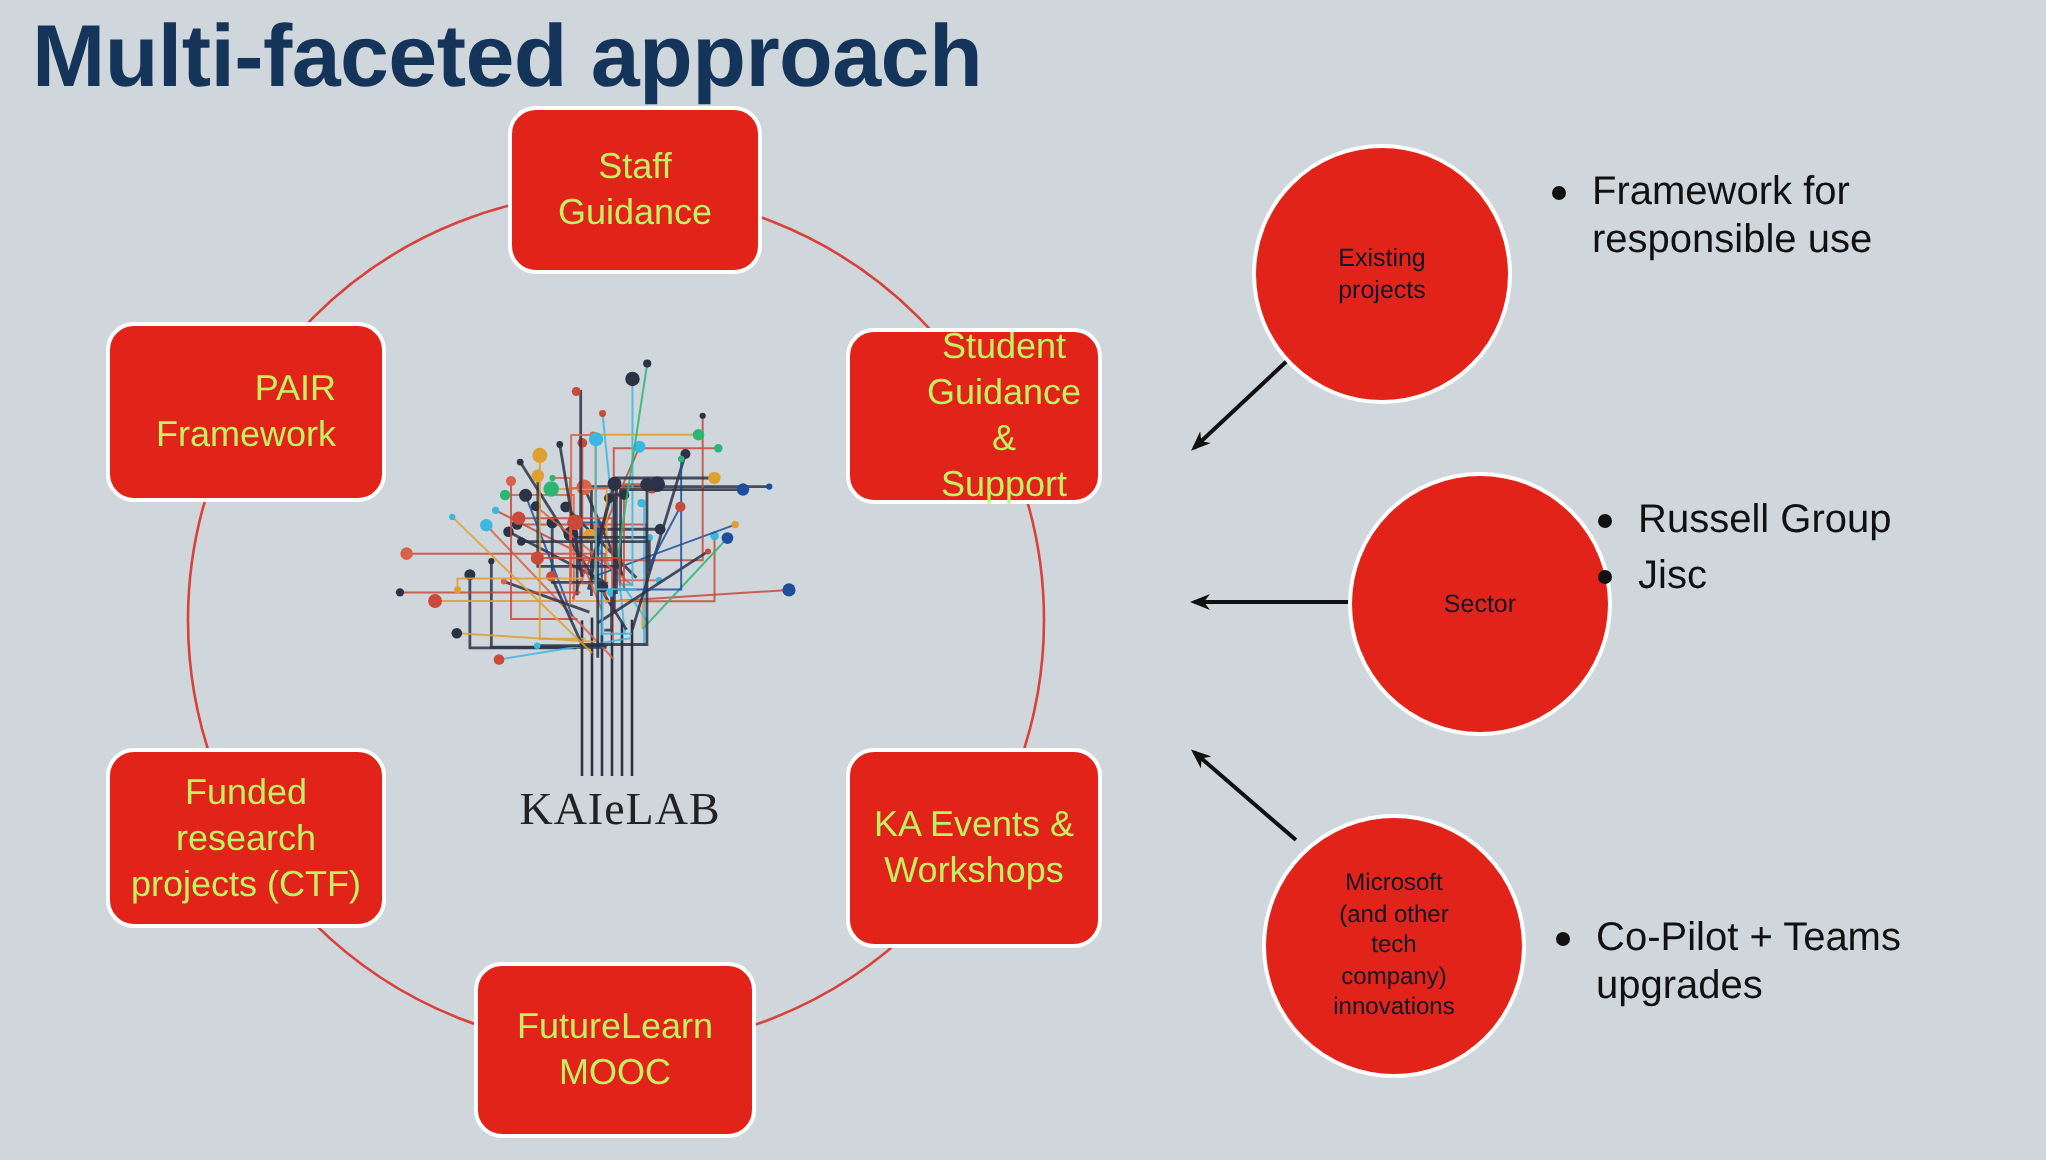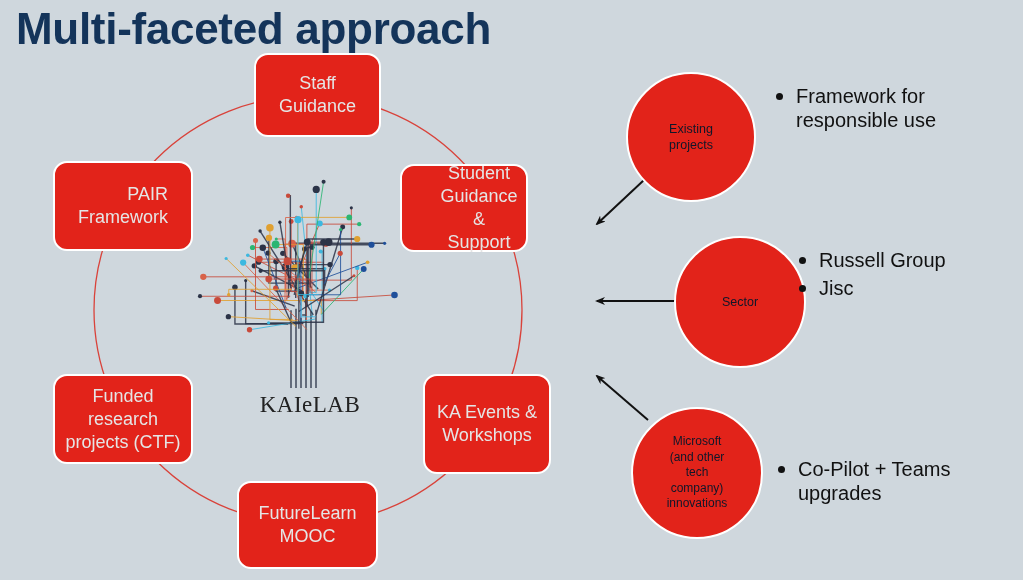--- a/index.html
+++ b/index.html
@@ -14,21 +14,21 @@
     font-size: 44px; font-weight: bold; color: #14345a;
     letter-spacing: -0.3px; margin: 0;
   }
   svg.lines { position: absolute; left: 0; top: 0; }
   .box {
     position: absolute;
     background: #e2231a;
     border: 2px solid #ffffff;
     border-radius: 14px;
     box-sizing: border-box;
-    color: #e5e5e5;
+    color: #bef264;
     font-size: 18px; line-height: 23px;
     display: flex; align-items: center; justify-content: center;
     text-align: center;
     white-space: pre-line;
     cursor: pointer;
   }
   .bubble {
     position: absolute;
     background: #e2231a;
     border: 2px solid #ffffff;
@@ -217,21 +217,21 @@
       <circle cx="301.2154263865562" cy="293.358031551733" r="2.916237997256516" fill="#2b3347"></circle>
       <path d="M318.588134430727,294.6139831961591 L298.0208817612937,294.6139831961591 L298.0208817612937,219.6480259447042" stroke="#3cb8e0" stroke-width="1" fill="none" opacity="0.85"></path>
       <circle cx="298.0208817612937" cy="219.6480259447042" r="3.558706275720165" fill="#3cb8e0"></circle>
       <path d="M309.89643347050753,292.72569444444446 L309.89643347050753,279.04225001903706 L268.7030552002393,279.04225001903706" stroke="#c84a3a" stroke-width="1" fill="none" opacity="0.85"></path>
       <circle cx="268.7030552002393" cy="279.04225001903706" r="3.3344050068587103" fill="#c84a3a"></circle>
     </g>
 </svg>
 
 <div class="box" style="left:254px; top:53px; width:127px; height:84px;">Staff
 Guidance</div>
-<div class="box" style="left:400px; top:164px; width:128px; height:88px;padding-left:30px;">Student
+<div class="box" style="left:423px; top:164px; width:128px; height:88px;padding-left:30px;">Student
 Guidance &amp;
 Support</div>
 <div class="box" style="left:423px; top:374px; width:128px; height:100px;">KA Events &amp;
 Workshops</div>
 <div class="box" style="left:237px; top:481px; width:141px; height:88px;">FutureLearn
 MOOC</div>
 <div class="box" style="left:53px; top:374px; width:140px; height:90px;">Funded
 research
 projects (CTF)</div>
 <div class="box" style="left:53px; top:161px; width:140px; height:90px;text-align:right;">PAIR

